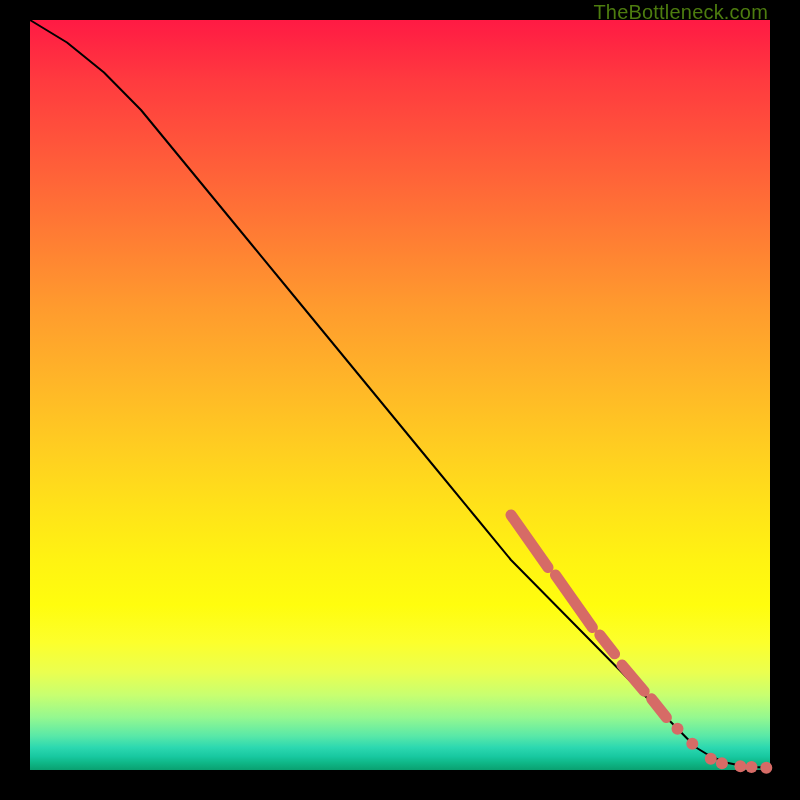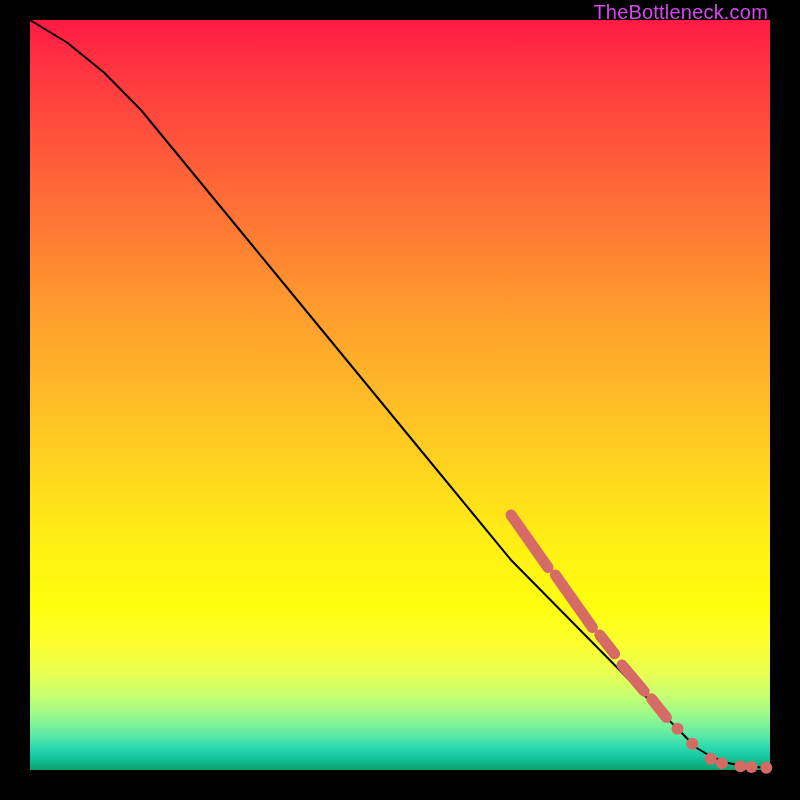--- a/index.html
+++ b/index.html
@@ -45,21 +45,21 @@
       #2cd8b0 97%,
       #18c8a0 98.2%,
       #0fb888 99%,
       #0aa070 100%
     );
   }
   .watermark {
     position: absolute;
     top: 1px;
     right: 32px;
-    color: #d946ef;
+    color: #4d7c0f;
     font-size: 20px;
     font-weight: 500;
     letter-spacing: 0.2px;
     user-select: none;
   }
   svg.overlay {
     position: absolute;
     left: 0; top: 0;
     width: 740px; height: 750px;
     overflow: visible;

